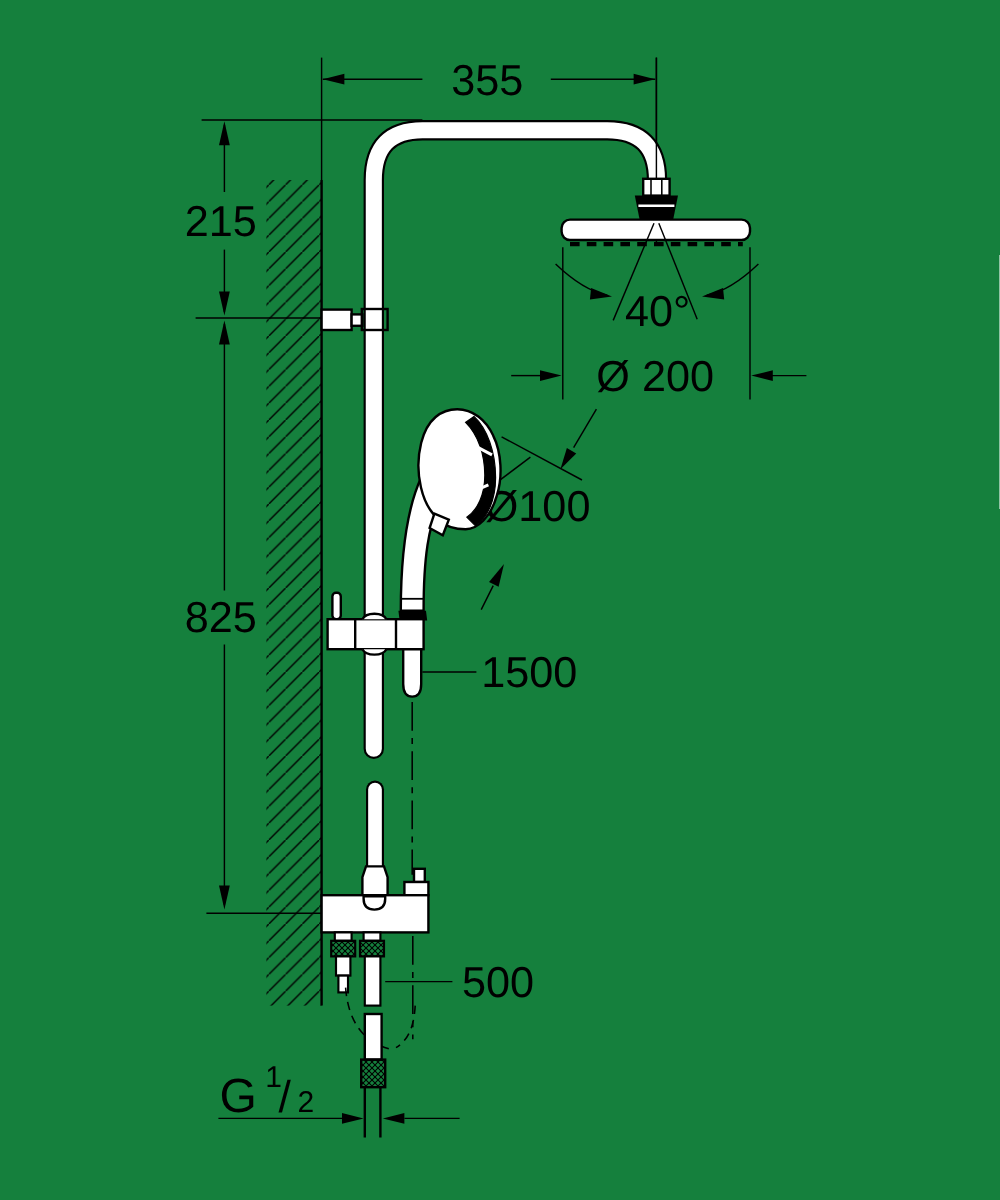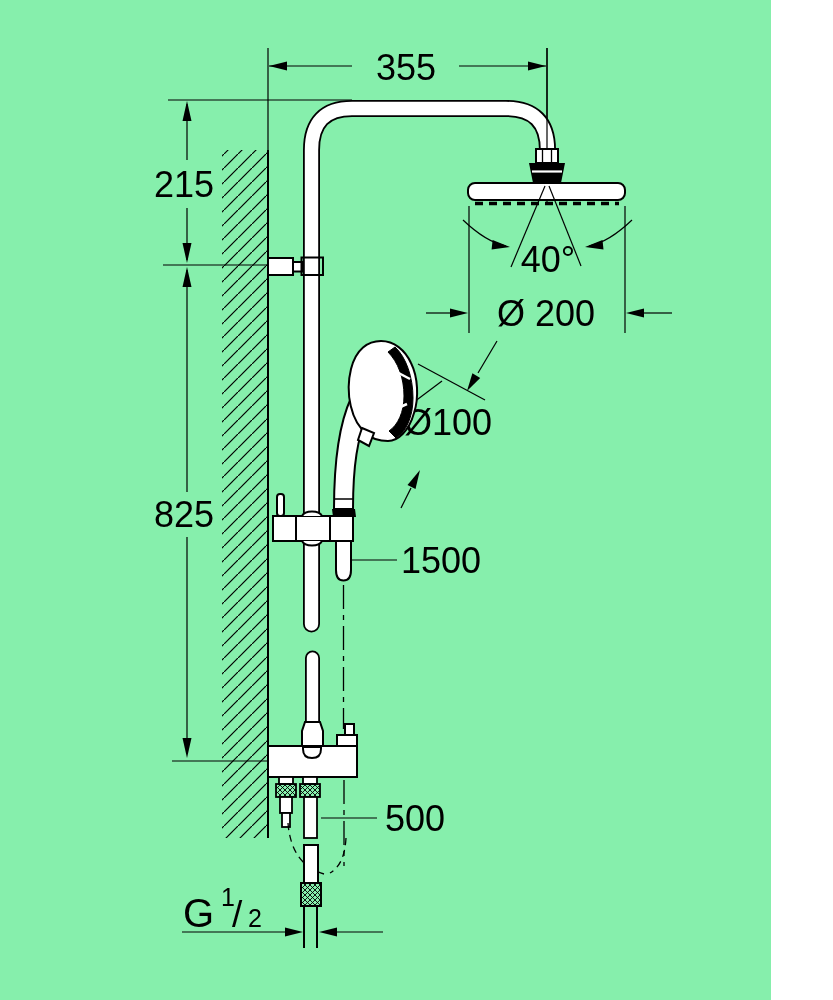--- a/index.html
+++ b/index.html
@@ -1,16 +1,16 @@
 <!DOCTYPE html>
 <html><head>
 <meta charset="utf-8">
 <style>
   html,body{margin:0;padding:0;background:#ffffff;}
-  .stage{width:771px;height:1000px;position:relative;background:#86efac;}
+  .stage{width:833px;height:1000px;position:relative;background:#15803d;}
   svg{display:block;}
   .dim-text{
     font-family:"Liberation Sans","DejaVu Sans",sans-serif;
     font-size:36px; fill:#000;
   }
   .dim-text-small{
     font-family:"Liberation Sans","DejaVu Sans",sans-serif;
     font-size:25px; fill:#000;
   }
   .dim-text-large{

